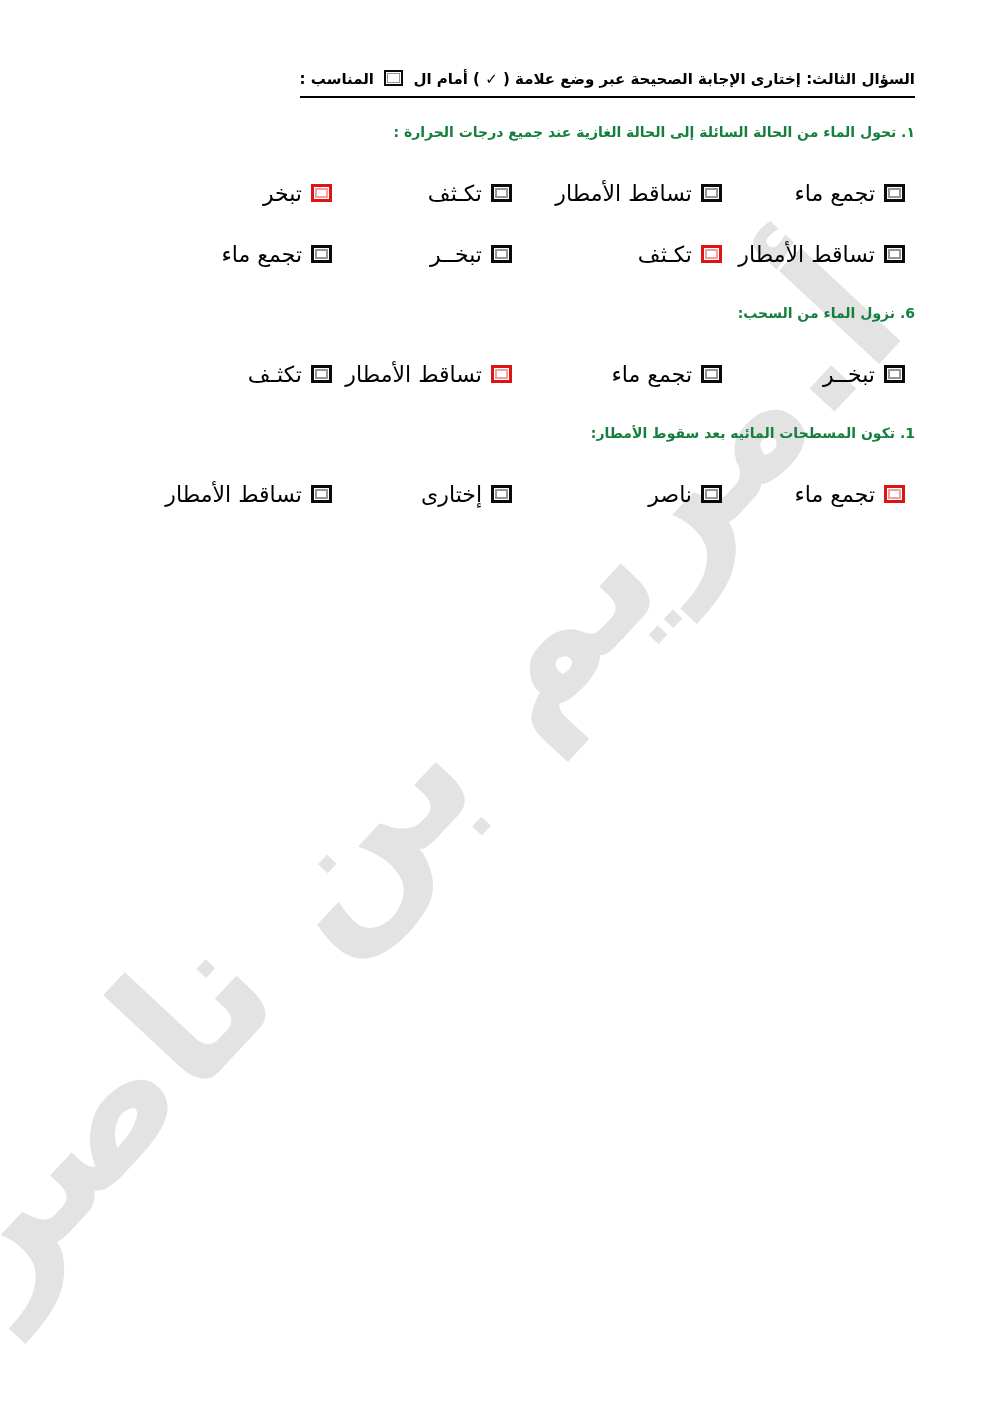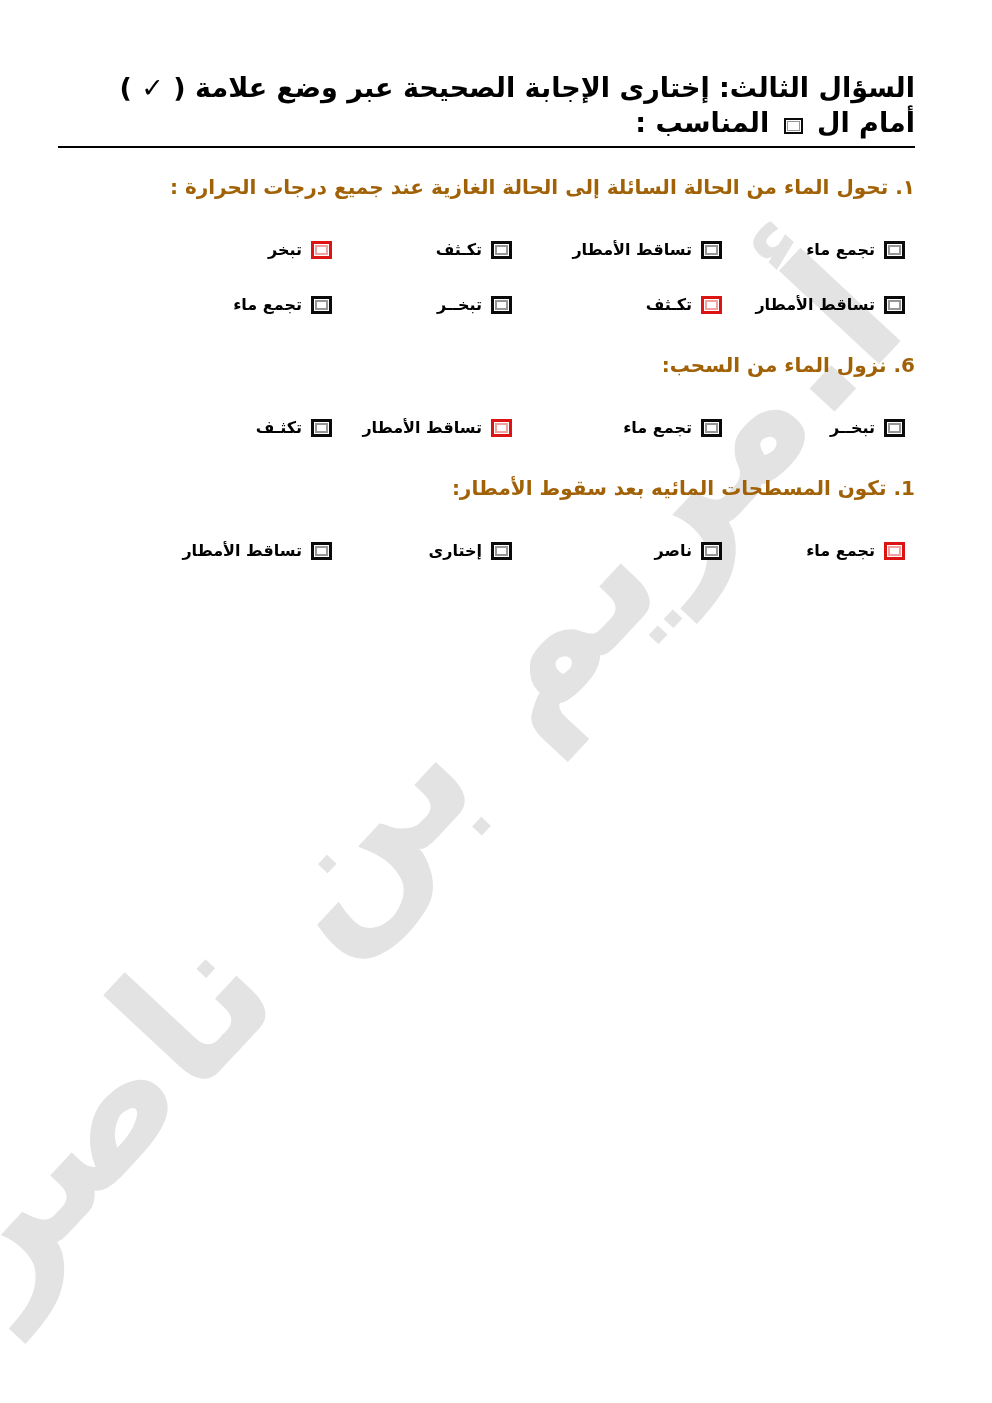--- a/index.html
+++ b/index.html
@@ -30,56 +30,56 @@
     z-index: 0;
     direction: rtl;
     user-select: none;
   }
   .content {
     position: relative;
     z-index: 1;
     padding: 70px 77px 0 58px;
   }
   .title {
-    font-size: 27px;
+    font-size: 15px;
     font-weight: bold;
     color: #000;
     text-align: right;
     margin: 0 0 24px 0;
     line-height: 1.3;
   }
   .title-inner {
     display: inline-block;
     border-bottom: 2.5px solid #000;
     padding-bottom: 6px;
   }
   .q-text {
-    font-size: 20px;
+    font-size: 14px;
     font-weight: bold;
-    color: #a16207;
+    color: #15803d;
     text-align: right;
     margin: 0 0 38px 0;
     line-height: 1.5;
     white-space: nowrap;
   }
   .options {
     display: grid;
     grid-template-columns: 183px 210px 180px auto;
     align-items: center;
     padding-right: 10px;
     margin: 0 0 36px 0;
   }
   .option {
     display: flex;
     align-items: center;
     gap: 9px;
   }
   .opt-label {
-    font-size: 16px;
-    font-weight: bold;
+    font-size: 22px;
+    font-weight: normal;
     color: #000;
     white-space: nowrap;
   }
   
   .cb {
     flex: 0 0 auto;
     display: inline-block;
     width: 21px; height: 18px;
     box-sizing: border-box;
     border: 3px solid #0a0a0a;

